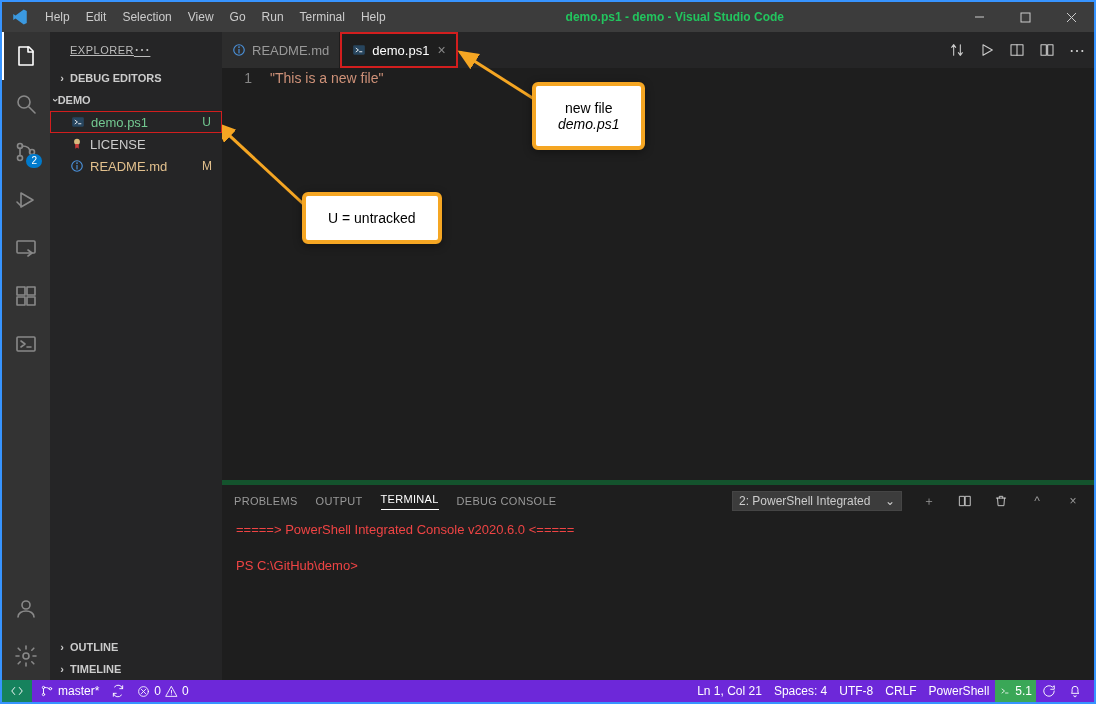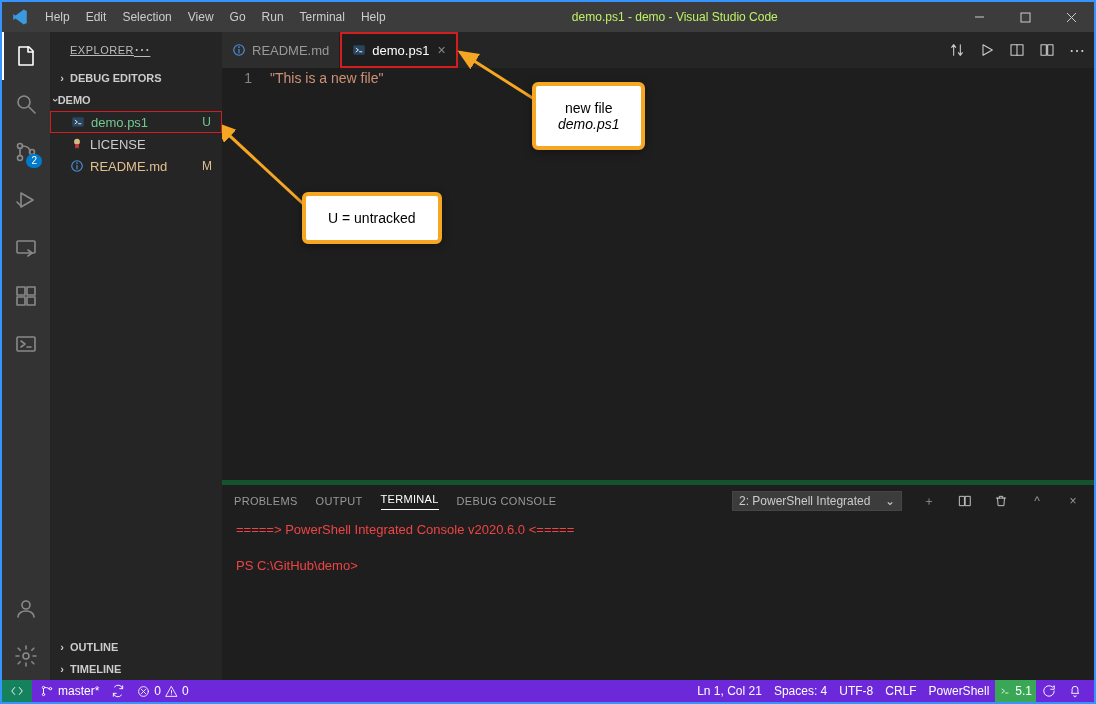--- a/index.html
+++ b/index.html
@@ -4,21 +4,21 @@
 <style>
   * { box-sizing: border-box; margin: 0; padding: 0; font-family: 'Segoe UI', Tahoma, sans-serif; }
   html, body { width: 1096px; height: 704px; overflow: hidden; background: #1e1e1e; color: #cccccc; }
   body { border: 2px solid #3794ff; display: flex; flex-direction: column; }
 
   
   .titlebar { height: 30px; background: #3c3c3c; display: flex; align-items: center; font-size: 12px; color: #cccccc; }
   .titlebar .logo { width: 35px; display: flex; align-items: center; justify-content: center; }
   .titlebar .menu { display: flex; }
   .titlebar .menu span { padding: 0 8px; cursor: default; }
-  .titlebar .title { flex: 1; text-align: center; color: #bef264; }
+  .titlebar .title { flex: 1; text-align: center; color: #22c55e; font-weight: bold; }
   .titlebar .winctl { display: flex; }
   .titlebar .winctl div { width: 46px; height: 30px; display: flex; align-items: center; justify-content: center; }
 
   
   .main { flex: 1; display: flex; min-height: 0; }
 
   
   .activitybar { width: 48px; background: #333333; display: flex; flex-direction: column; justify-content: space-between; }
   .activitybar .top, .activitybar .bottom { display: flex; flex-direction: column; }
   .activitybar .icn { height: 48px; width: 48px; display: flex; align-items: center; justify-content: center; position: relative; }

